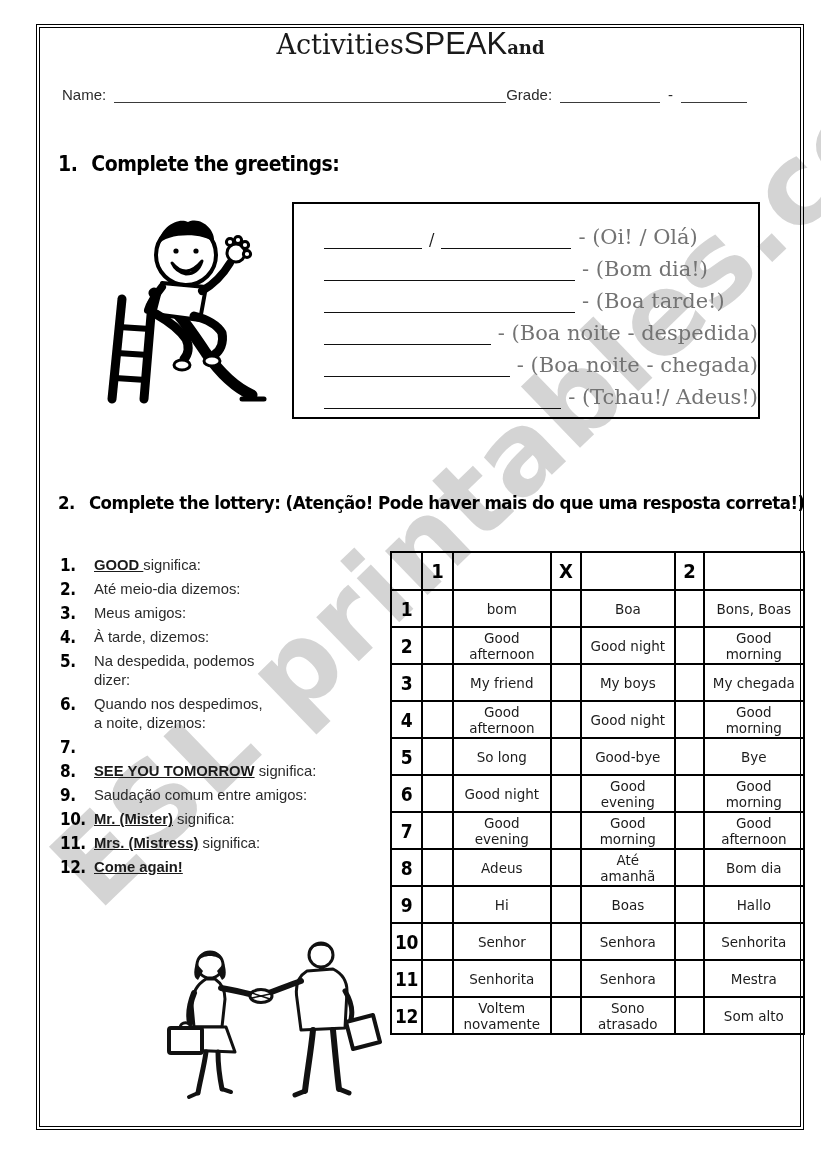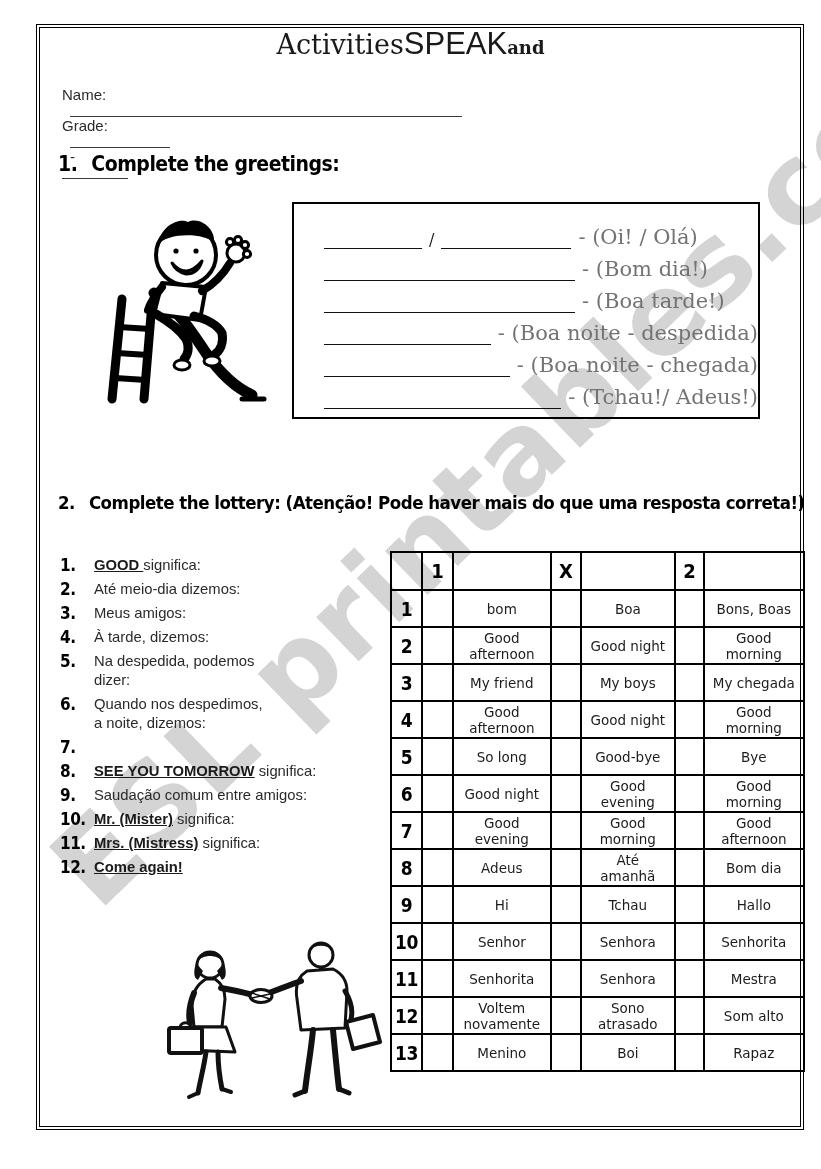--- a/index.html
+++ b/index.html
@@ -23,21 +23,21 @@
 
   
   .title{position:absolute;left:0;top:26px;width:100%;display:flex;justify-content:center;align-items:baseline;}
   .t-serif{font-family:"DejaVu Serif","Liberation Serif",serif;}
   .t-activities{font-size:27px;}
   .t-speak{font-family:"Liberation Sans",sans-serif;font-size:31px;}
   .t-and{font-size:18px;font-weight:bold;}
   .t-write{font-size:31px;letter-spacing:2px;}
 
   
-  .name-row{position:absolute;left:62px;top:86px;width:692px;display:flex;align-items:flex-start;font-size:15px;color:#2b2b2b;flex-direction:column;}
+  .name-row{position:absolute;left:62px;top:86px;width:692px;display:flex;align-items:flex-end;font-size:15px;color:#2b2b2b;}
   .blank{display:inline-block;border-bottom:1px solid #3a3a3a;height:13px;}
   .nb1{width:392px;margin-left:8px;}
   .gb1{width:100px;margin-left:8px;}
   .gdash{margin:0 8px;}
   .gb2{width:66px;}
   .grade-label{}
 
   
   .cond{font-family:"DejaVu Sans Condensed","DejaVu Sans","Liberation Sans",sans-serif;
         font-weight:bold;font-stretch:condensed;letter-spacing:-.5px;color:#000;}
@@ -350,21 +350,21 @@
 amanhã</td>
     <td></td>
     <td class="cell-ans">Bom dia</td>
   </tr>
 
   <tr>
     <td class="cond cell-num">9</td>
     <td></td>
     <td class="cell-ans">Hi</td>
     <td></td>
-    <td class="cell-ans">Tchau</td>
+    <td class="cell-ans">Boas</td>
     <td></td>
     <td class="cell-ans">Hallo</td>
   </tr>
 
   <tr>
     <td class="cond cell-num">10</td>
     <td></td>
     <td class="cell-ans">Senhor</td>
     <td></td>
     <td class="cell-ans">Senhora</td>
@@ -387,29 +387,20 @@
     <td></td>
     <td class="cell-ans">Voltem
 novamente</td>
     <td></td>
     <td class="cell-ans">Sono
 atrasado</td>
     <td></td>
     <td class="cell-ans">Som alto</td>
   </tr>
 
-  <tr>
-    <td class="cond cell-num">13</td>
-    <td></td>
-    <td class="cell-ans">Menino</td>
-    <td></td>
-    <td class="cell-ans">Boi</td>
-    <td></td>
-    <td class="cell-ans">Rapaz</td>
-  </tr>
 </tbody>
       </table>
     </div>
 
     <svg class="shake" width="238" height="172" viewBox="0 0 238 172">
       <g stroke="#111" fill="none" stroke-linecap="round" stroke-linejoin="round">
         <circle cx="62" cy="30" r="13" stroke-width="3" fill="#fff"></circle>
         <path d="M49,27 C51,13 73,12 75,27 C69,19 55,19 49,27 Z" fill="#111" stroke="none"></path>
         <path d="M48,28 C45,38 46,43 50,45 L55,36 Z" fill="#111" stroke="none"></path>
         <path d="M76,28 C79,38 78,43 74,45 L69,36 Z" fill="#111" stroke="none"></path>

